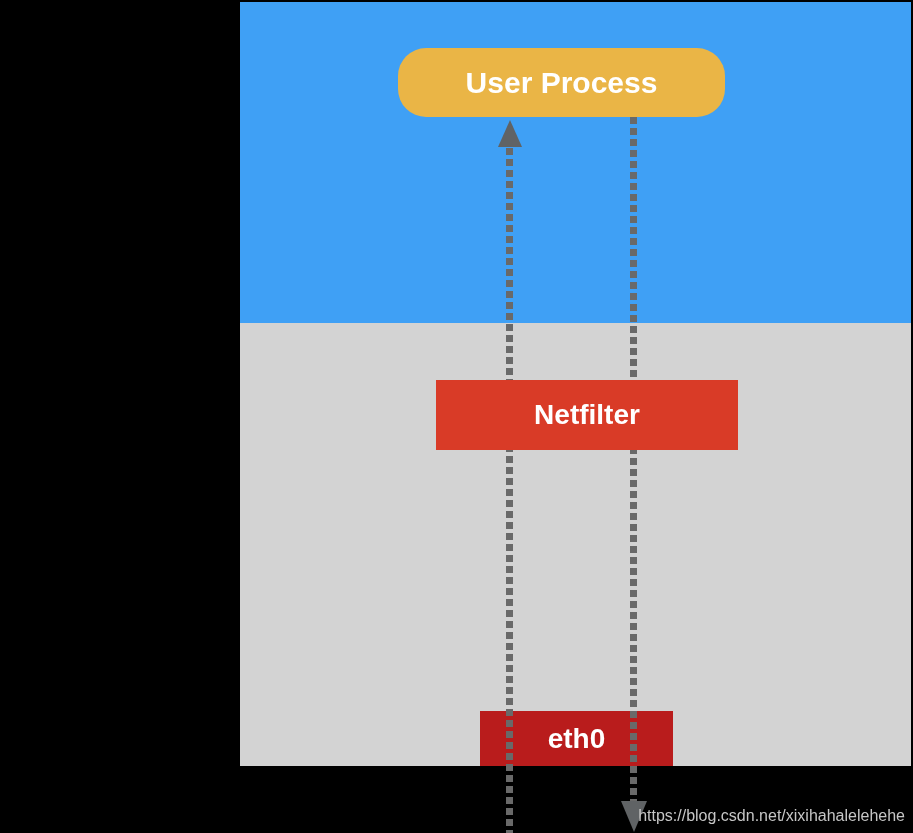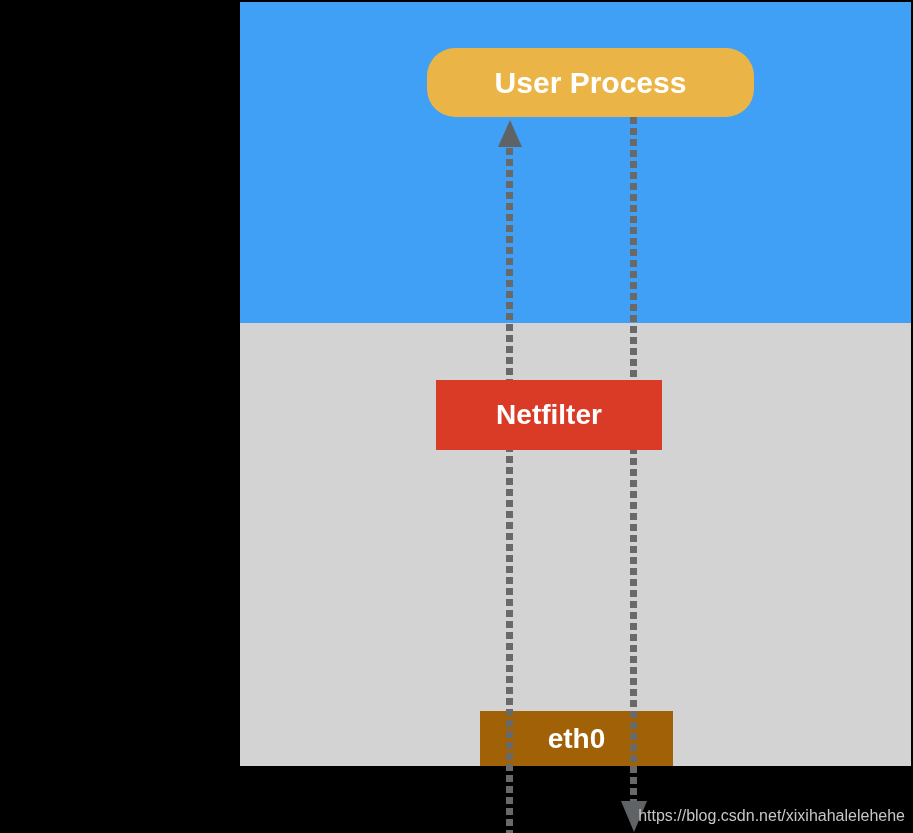--- a/index.html
+++ b/index.html
@@ -41,31 +41,31 @@
   .node {
     position: absolute;
     display: flex;
     align-items: center;
     justify-content: center;
     color: #FFFFFF;
     font-weight: 700;
     z-index: 3;
   }
   .node-user-process {
-    left: 427px;
+    left: 398px;
     top: 48px;
     width: 327px;
     height: 69px;
     border-radius: 28px;
     font-size: 30px;
   }
   .node-netfilter {
     left: 436px;
     top: 380px;
-    width: 226px;
+    width: 302px;
     height: 70px;
     font-size: 28px;
   }
   .node-eth0 {
     left: 480px;
     top: 711px;
     width: 193px;
     height: 55px;
     font-size: 28px;
     z-index: 1; 
@@ -139,19 +139,19 @@
   <div class="arrowhead arrow-down"></div>
 
   <div class="node node-user-process" style="background-color: rgb(234, 181, 70);">
     <span>User Process</span>
   </div>
 
   <div class="node node-netfilter" style="background-color: rgb(217, 59, 39);">
     <span>Netfilter</span>
   </div>
 
-  <div class="node node-eth0" style="background-color: #a16207;">
+  <div class="node node-eth0" style="background-color: #b91c1c;">
     <span>eth0</span>
   </div>
 
   <div class="watermark">https://blog.csdn.net/xixihahalelehehe</div>
 
 </div>
 
 </body></html>

